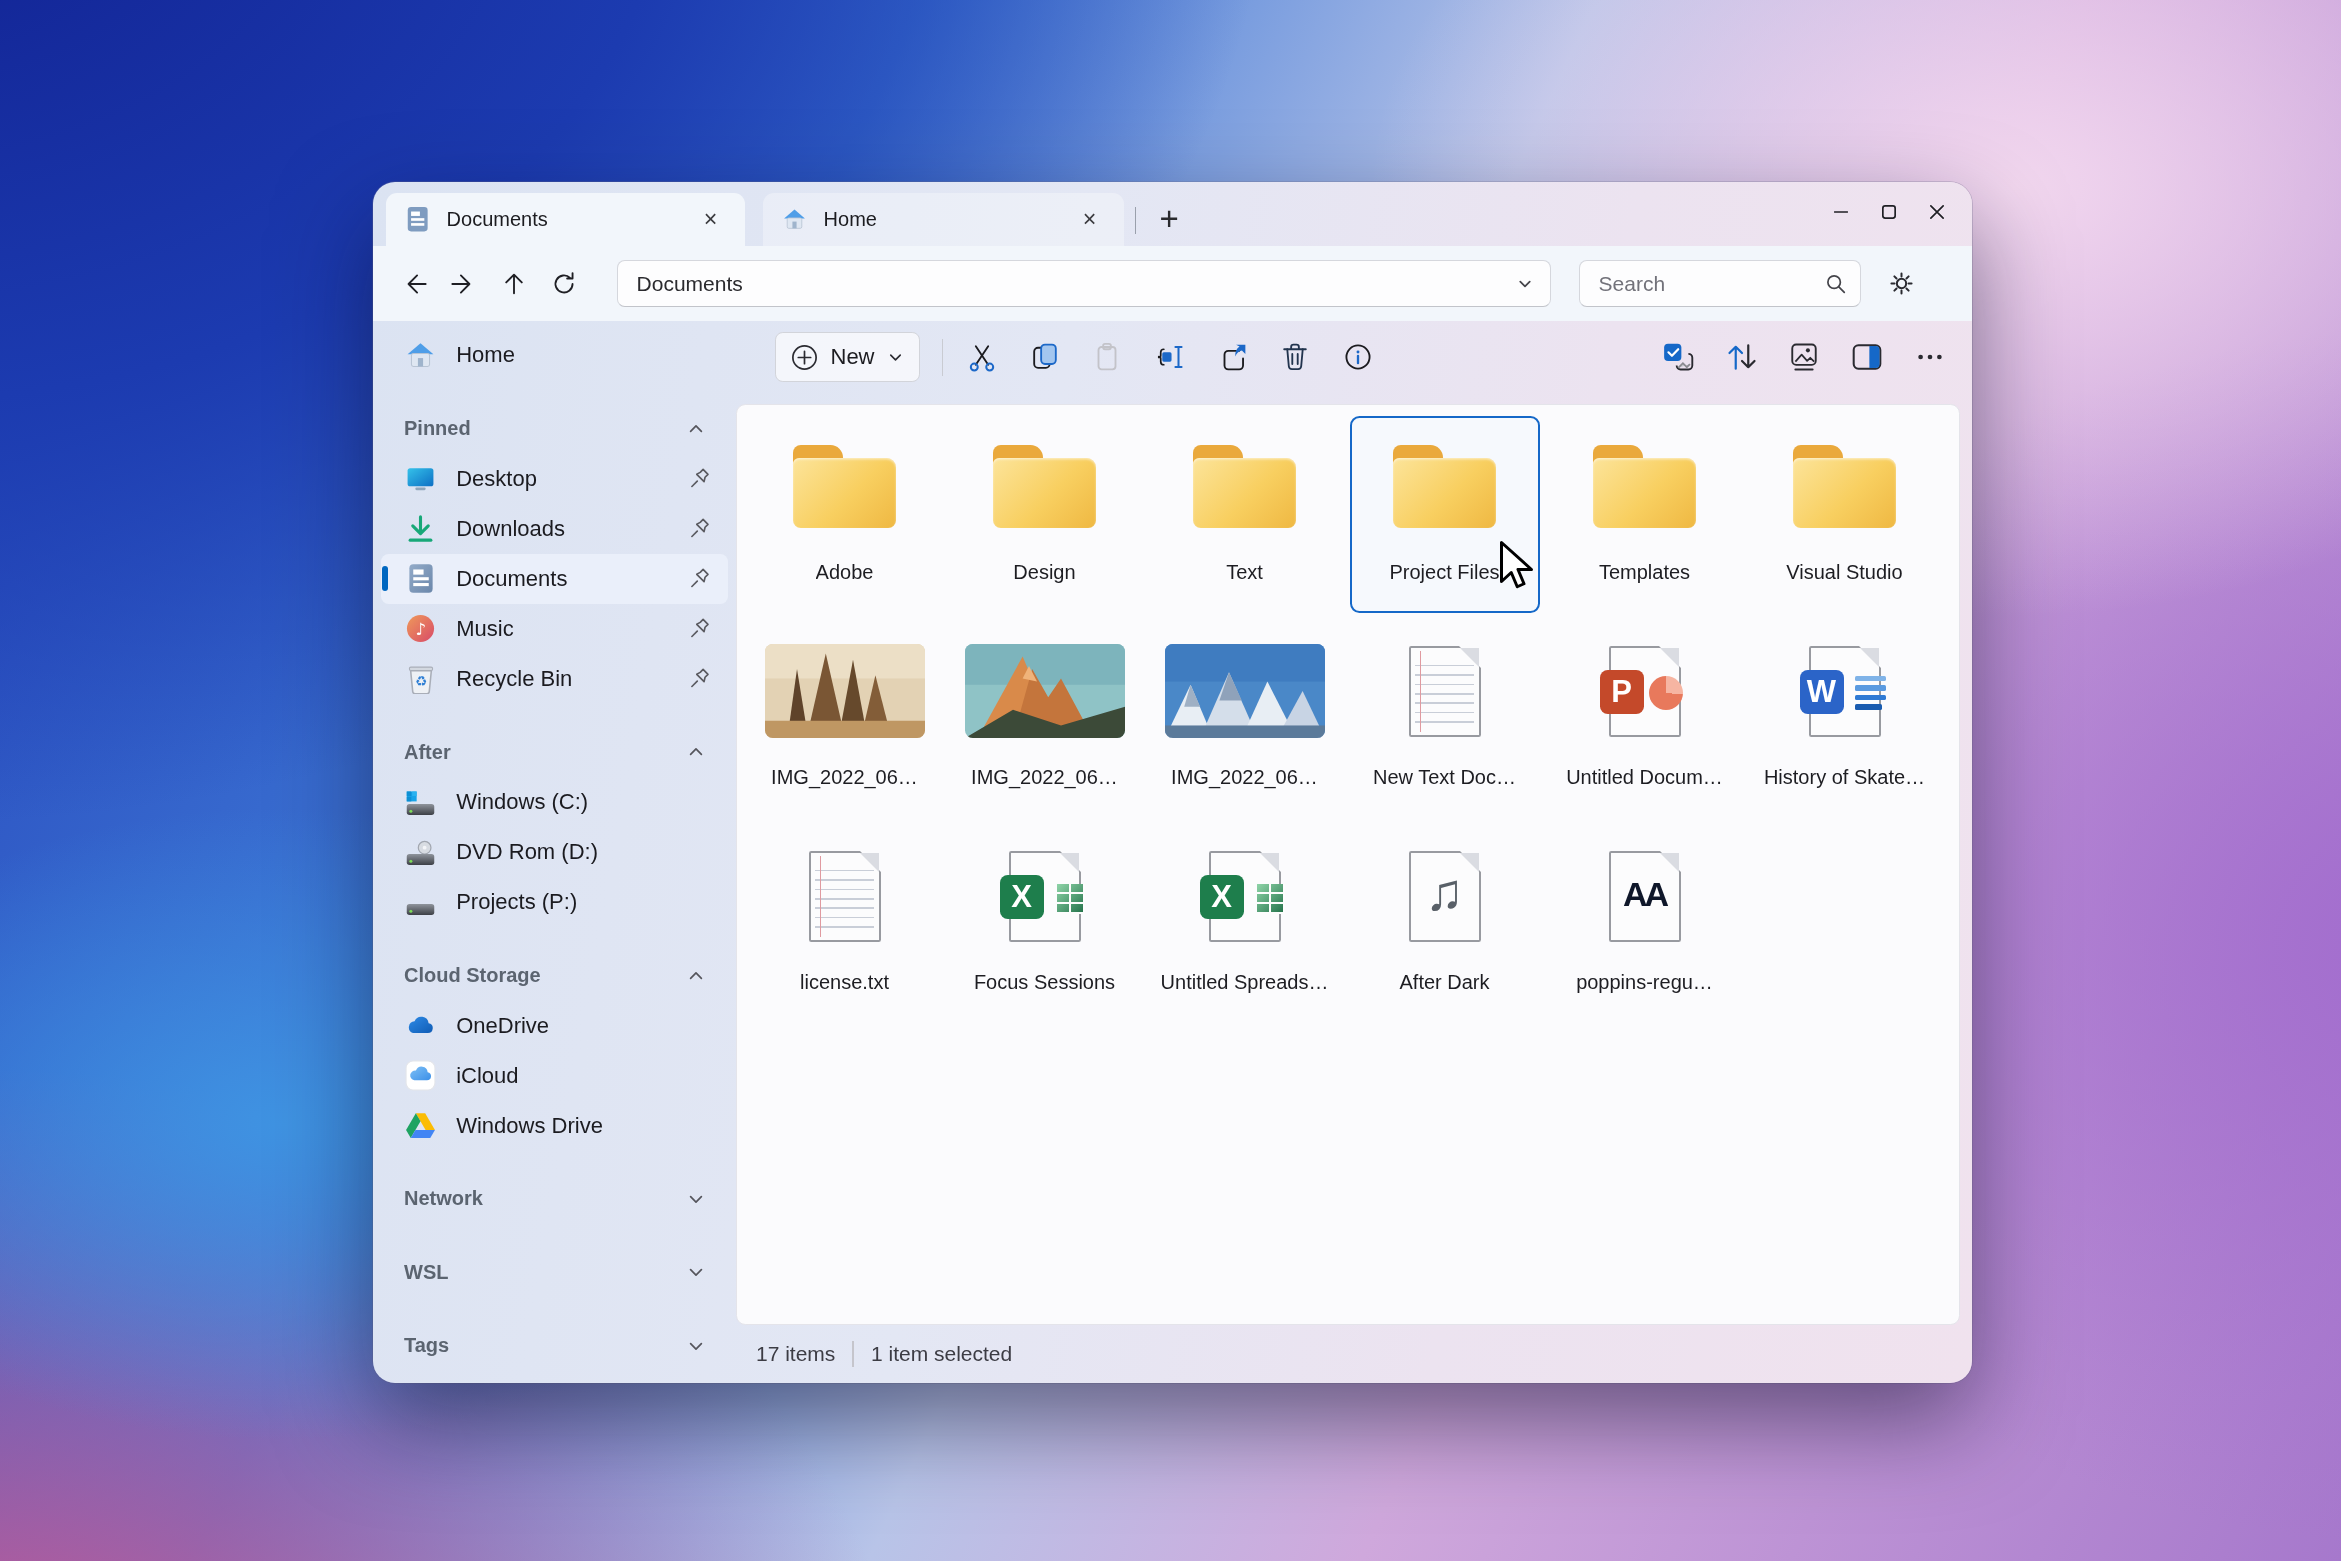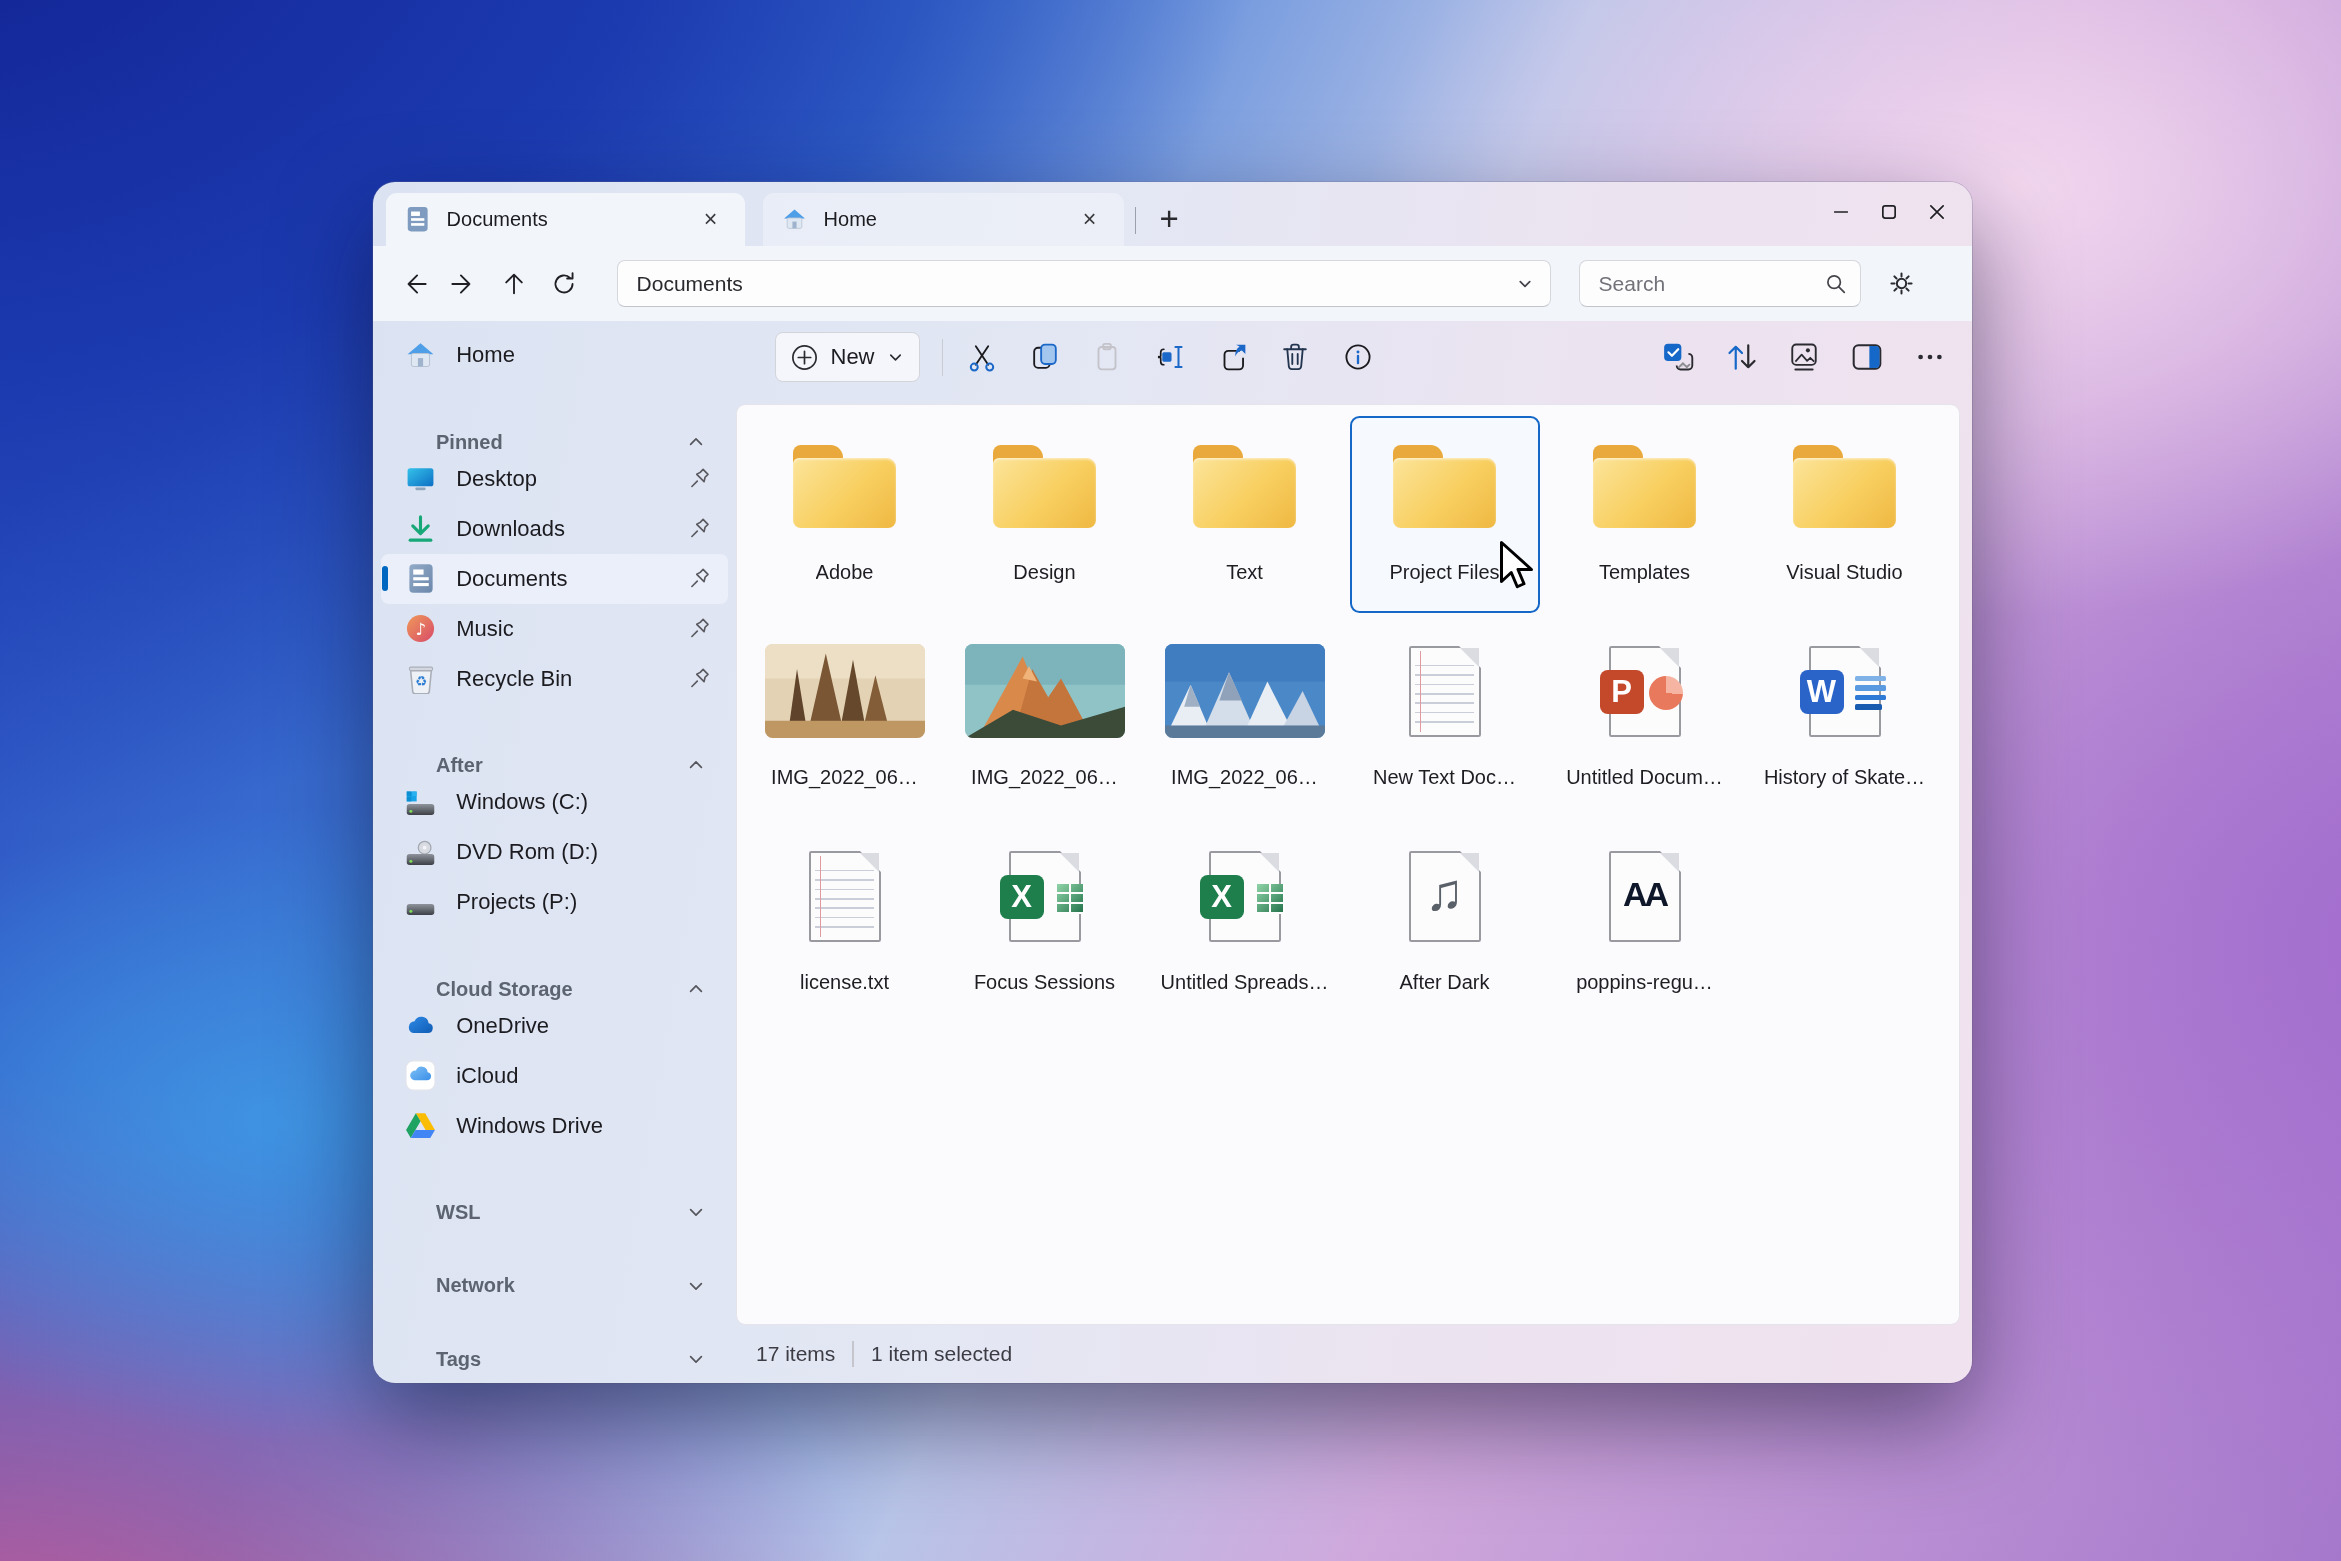--- a/index.html
+++ b/index.html
@@ -67,21 +67,21 @@
   .sidebar{ width:363px; flex:0 0 363px; padding-top:9.4px; overflow:hidden; }
   .srow{
     height:50px; margin:0 7.8px; border-radius:7.8px; display:flex; align-items:center;
     padding-left:23.4px; position:relative;
   }
   .srow .sic{ width:33px; height:33px; display:flex; align-items:center; justify-content:center; flex:0 0 33px; }
   .srow .slabel{ font-size:22px; color:#1b1b20; margin-left:19px; flex:1; }
   .srow .pin{ margin-right:15.6px; width:26.5px; height:26.5px; display:flex; align-items:center; justify-content:center; }
   .srow.sel{ background:#eaeffa; }
   .srow.sel::before{ content:""; position:absolute; left:1.6px; top:12.5px; width:5.5px; height:25px; border-radius:3.1px; background:#0067c0; }
-  .shead{ height:50px; margin-top:23.4px; display:flex; align-items:flex-end; padding:0 28px 0 31px;margin-left:32px; }
+  .shead{ height:50px; margin-top:23.4px; display:flex; align-items:center; padding:0 28px 0 31px; }
   .shead .stitle{ font-size:20px; color:#5b6470; font-weight:bold; flex:1; }
   .chev{ width:23.4px; height:23.4px; display:flex; align-items:center; justify-content:center; }
 
   
   .maincol{ flex:1; display:flex; flex-direction:column; min-width:0; }
   .toolbar{ height:83px; flex:0 0 83px; display:flex; align-items:center; padding:0 19px 11px 39px; }
   .tbtn{ background:none; border:none; border-radius:6.2px; display:flex; align-items:center; justify-content:center; }
   .tbtn.new{ height:50px; padding:0 14px 0 12.5px; background:rgba(255,255,255,.65); border:0.8px solid #d2d4da; border-radius:7.8px; }
   .tbtn.new .newlabel{ font-size:22px; color:#1c1c20; margin:0 11px 0 11px; }
   .tbtn.ic{ width:47px; height:47px; margin-left:15.6px; }
@@ -501,30 +501,30 @@
           <svg class="sicon" width="33" height="33" viewBox="0 0 24 24">
               <polygon points="8.6,3 15.4,3 22.5,15.2 15.7,15.2" fill="#fbbc04"></polygon>
               <polygon points="8.6,3 1.5,15.2 4.9,21 12,8.9" fill="#1ea362"></polygon>
               <polygon points="4.9,21 19.1,21 22.5,15.2 8.3,15.2" fill="#4285f4"></polygon>
             </svg>
         </span>
         <span class="slabel">Windows Drive</span>
       </div>
 
       <div class="shead">
-        <span class="stitle">WSL</span>
+        <span class="stitle">Network</span>
         <span class="chev">
           <svg class="sicon" width="20" height="20" viewBox="0 0 26 26">
               <path d="M6 10l7 7 7-7" stroke="#55555c" stroke-width="2.2" fill="none" stroke-linecap="round" stroke-linejoin="round"></path>
             </svg>
         </span>
       </div>
 
       <div class="shead">
-        <span class="stitle">Network</span>
+        <span class="stitle">WSL</span>
         <span class="chev">
           <svg class="sicon" width="20" height="20" viewBox="0 0 26 26">
               <path d="M6 10l7 7 7-7" stroke="#55555c" stroke-width="2.2" fill="none" stroke-linecap="round" stroke-linejoin="round"></path>
             </svg>
         </span>
       </div>
 
       <div class="shead">
         <span class="stitle">Tags</span>
         <span class="chev">

